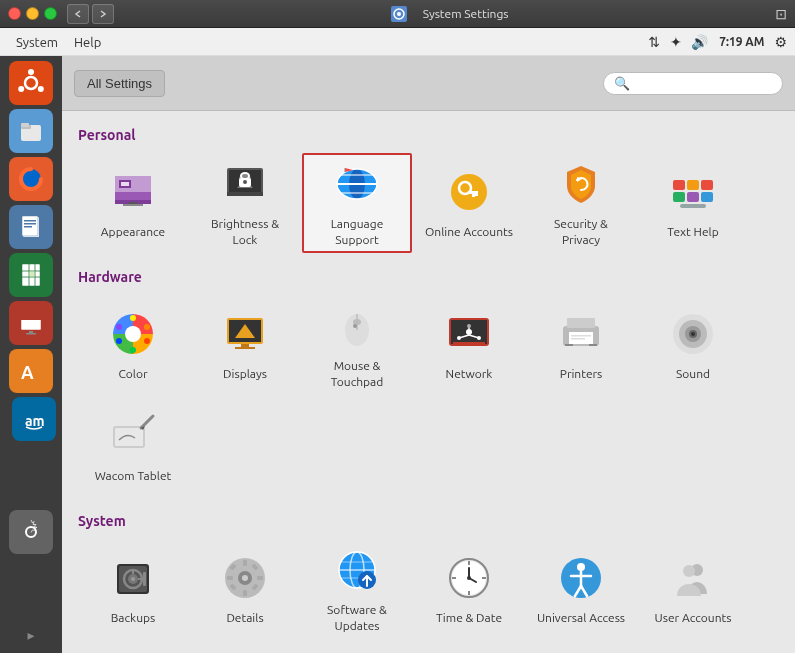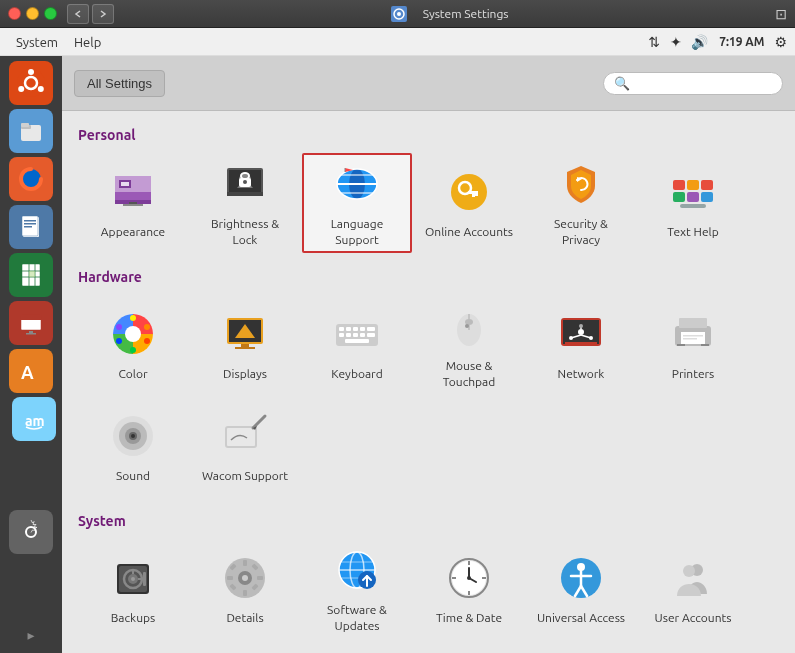--- a/index.html
+++ b/index.html
@@ -349,21 +349,21 @@
         <rect x="9" y="24" width="10" height="1.5" fill="#888"></rect>
       </svg>
     </div>
 
     <div class="sidebar-icon" style="background:#e67e22;">
       <svg width="28" height="28" viewBox="0 0 28 28">
         <text x="4" y="22" font-size="18" font-weight="bold" fill="white">A</text>
       </svg>
     </div>
 
-    <div class="sidebar-icon" style="background:#7dd3fc;margin-left:6px;">
+    <div class="sidebar-icon" style="background:#0369a1;margin-left:6px;">
       <svg width="28" height="28" viewBox="0 0 28 28">
         <text x="5" y="21" font-size="14" font-weight="bold" fill="white">am</text>
         <path d="M6 22 Q14 26 22 22" stroke="white" fill="none" stroke-width="1.5"></path>
       </svg>
     </div>
 
     <div class="sidebar-icon active" style="margin-top:auto;">
       <svg width="28" height="28" viewBox="0 0 28 28">
         <circle cx="14" cy="14" r="5" fill="none" stroke="white" stroke-width="2"></circle>
         <path d="M14 2 L15.5 5 L17 3.5 L16 6.5 L19 6.5 L17 8.5 L20 9.5 L17 10 L18.5 12.5 L15.5 12 L14 14.5" stroke="white" fill="none" stroke-width="1" opacity="0.7"></path>
@@ -523,39 +523,20 @@
                 <rect x="10" y="12" width="32" height="22" fill="#333"></rect>
 
                 <polygon points="26,16 36,30 16,30" fill="#e8a020"></polygon>
                 <rect x="22" y="36" width="8" height="4" fill="#c07818"></rect>
                 <rect x="16" y="39" width="20" height="2" fill="#c07818"></rect>
               </svg>
             </div>
             <div class="item-label">Displays</div>
           </div>
 
-          <div class="settings-item">
-            <div class="item-icon">
-              <svg width="52" height="52" viewBox="0 0 52 52">
-                <rect x="5" y="16" width="42" height="22" rx="3" fill="#ccc"></rect>
-                <rect x="8" y="19" width="5" height="4" rx="1" fill="white"></rect>
-                <rect x="15" y="19" width="5" height="4" rx="1" fill="white"></rect>
-                <rect x="22" y="19" width="5" height="4" rx="1" fill="white"></rect>
-                <rect x="29" y="19" width="5" height="4" rx="1" fill="white"></rect>
-                <rect x="36" y="19" width="8" height="4" rx="1" fill="white"></rect>
-                <rect x="8" y="25" width="5" height="4" rx="1" fill="white"></rect>
-                <rect x="15" y="25" width="5" height="4" rx="1" fill="white"></rect>
-                <rect x="22" y="25" width="5" height="4" rx="1" fill="white"></rect>
-                <rect x="29" y="25" width="5" height="4" rx="1" fill="white"></rect>
-                <rect x="36" y="25" width="8" height="4" rx="1" fill="white"></rect>
-                <rect x="14" y="31" width="24" height="4" rx="1" fill="white"></rect>
-              </svg>
-            </div>
-            <div class="item-label">Keyboard</div>
-          </div>
 
           <div class="settings-item">
             <div class="item-icon">
               <svg width="52" height="52" viewBox="0 0 52 52">
                 <ellipse cx="26" cy="30" rx="12" ry="16" fill="#ddd"></ellipse>
                 <line x1="26" y1="14" x2="26" y2="30" stroke="#bbb" stroke-width="1.5"></line>
                 <ellipse cx="26" cy="22" rx="4" ry="3" fill="#bbb"></ellipse>
                 <rect x="22" y="24" width="4" height="4" rx="2" fill="#999"></rect>
               </svg>
             </div>
@@ -620,21 +601,21 @@
 
                 <rect x="6" y="16" width="32" height="22" rx="3" fill="#ccc"></rect>
                 <rect x="8" y="18" width="28" height="18" rx="1" fill="#e8e8e8"></rect>
 
                 <line x1="34" y1="18" x2="46" y2="6" stroke="#888" stroke-width="3" stroke-linecap="round"></line>
                 <polygon points="34,18 38,16 36,20" fill="#555"></polygon>
 
                 <path d="M12 30 Q20 22 28 28" stroke="#888" fill="none" stroke-width="1.5"></path>
               </svg>
             </div>
-            <div class="item-label">Wacom Support</div>
+            <div class="item-label">Wacom Tablet</div>
           </div>
 
         </div>
       </div>
 
       <div>
         <div class="section-title">System</div>
         <div class="items-grid">
 
           <div class="settings-item">

